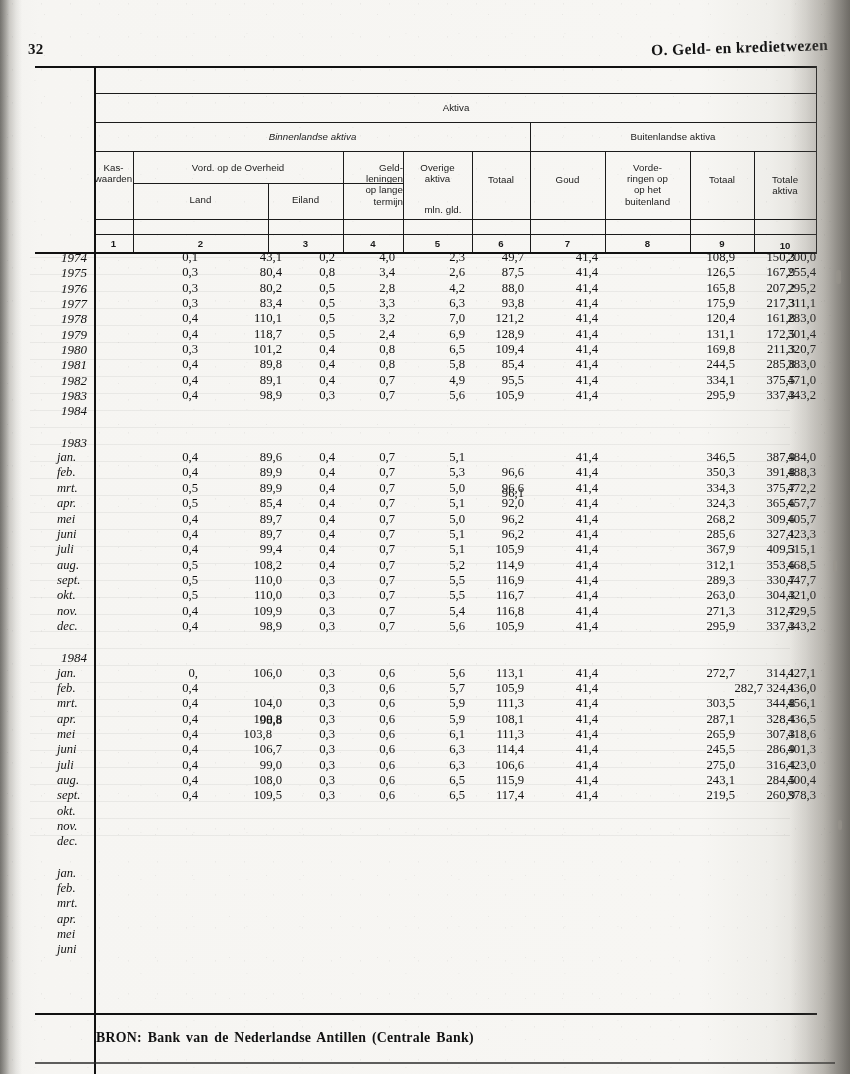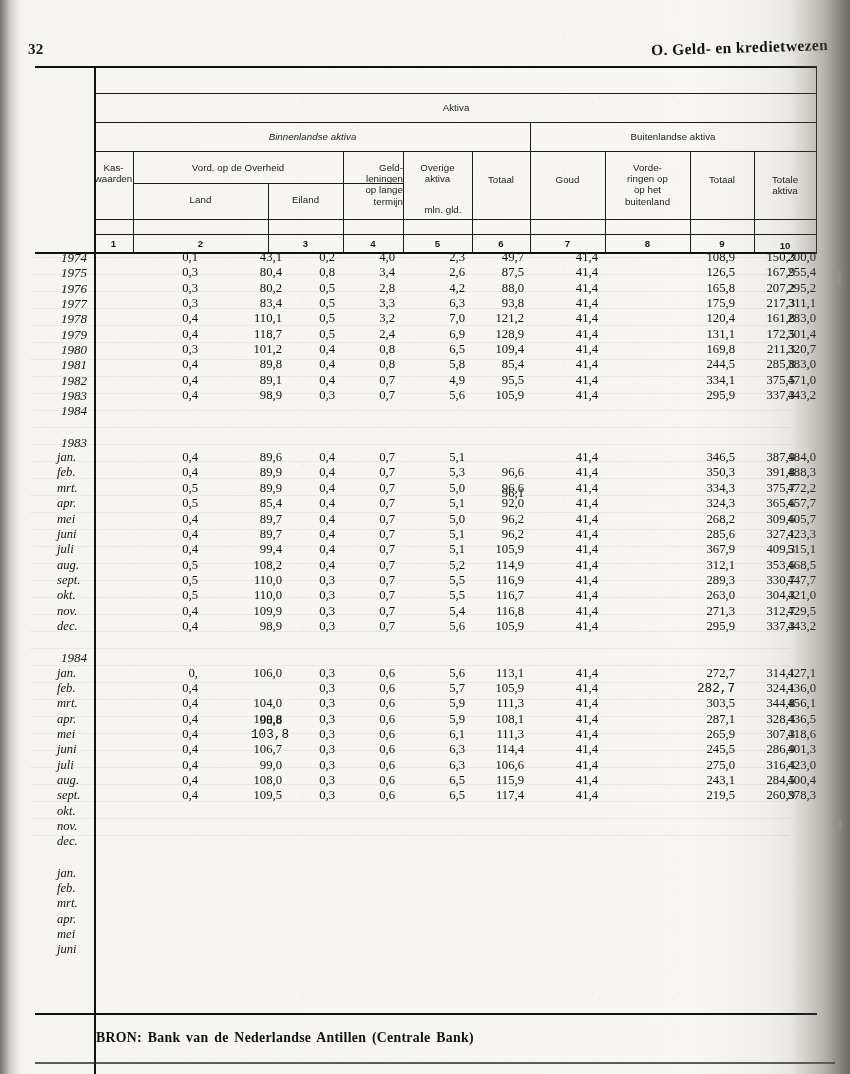--- a/index.html
+++ b/index.html
@@ -505,21 +505,21 @@
         </div>
         <div class="row">
           <div class="lbl">feb.</div>
           <div class="num" style="left: 107px; width: 56px;">0,4</div>
           <div class="num" style="left: 191px; width: 56px; margin-top: 32px;">98,8</div>
           <div class="num" style="left: 244px; width: 56px;">0,3</div>
           <div class="num" style="left: 304px; width: 56px;">0,6</div>
           <div class="num" style="left: 374px; width: 56px;">5,7</div>
           <div class="num" style="left: 433px; width: 56px;">105,9</div>
           <div class="num" style="left: 507px; width: 56px;">41,4</div>
-          <div class="num" style="left: 644px; width: 56px; font-family: Liberation Mono, monospace;">282,7</div>
+          <div class="num" style="left: 672px; width: 56px;">282,7</div>
           <div class="num" style="left: 704px; width: 56px;">324,1</div>
           <div class="num" style="left: 725px; width: 56px;">436,0</div>
         </div>
         <div class="row">
           <div class="lbl">mrt.</div>
           <div class="num" style="left: 107px; width: 56px;">0,4</div>
           <div class="num" style="left: 191px; width: 56px;">104,0</div>
           <div class="num" style="left: 244px; width: 56px;">0,3</div>
           <div class="num" style="left: 304px; width: 56px;">0,6</div>
           <div class="num" style="left: 374px; width: 56px;">5,9</div>
@@ -538,21 +538,21 @@
           <div class="num" style="left: 374px; width: 56px;">5,9</div>
           <div class="num" style="left: 433px; width: 56px;">108,1</div>
           <div class="num" style="left: 507px; width: 56px;">41,4</div>
           <div class="num" style="left: 644px; width: 56px;">287,1</div>
           <div class="num" style="left: 704px; width: 56px;">328,4</div>
           <div class="num" style="left: 725px; width: 56px;">436,5</div>
         </div>
         <div class="row">
           <div class="lbl">mei</div>
           <div class="num" style="left: 107px; width: 56px;">0,4</div>
-          <div class="num" style="left: 198px; width: 56px; font-family: Liberation Mono, monospace;">103,8</div>
+          <div class="num" style="left: 181px; width: 56px;">103,8</div>
           <div class="num" style="left: 244px; width: 56px;">0,3</div>
           <div class="num" style="left: 304px; width: 56px;">0,6</div>
           <div class="num" style="left: 374px; width: 56px;">6,1</div>
           <div class="num" style="left: 433px; width: 56px;">111,3</div>
           <div class="num" style="left: 507px; width: 56px;">41,4</div>
           <div class="num" style="left: 644px; width: 56px;">265,9</div>
           <div class="num" style="left: 704px; width: 56px;">307,3</div>
           <div class="num" style="left: 725px; width: 56px;">418,6</div>
         </div>
         <div class="row">

